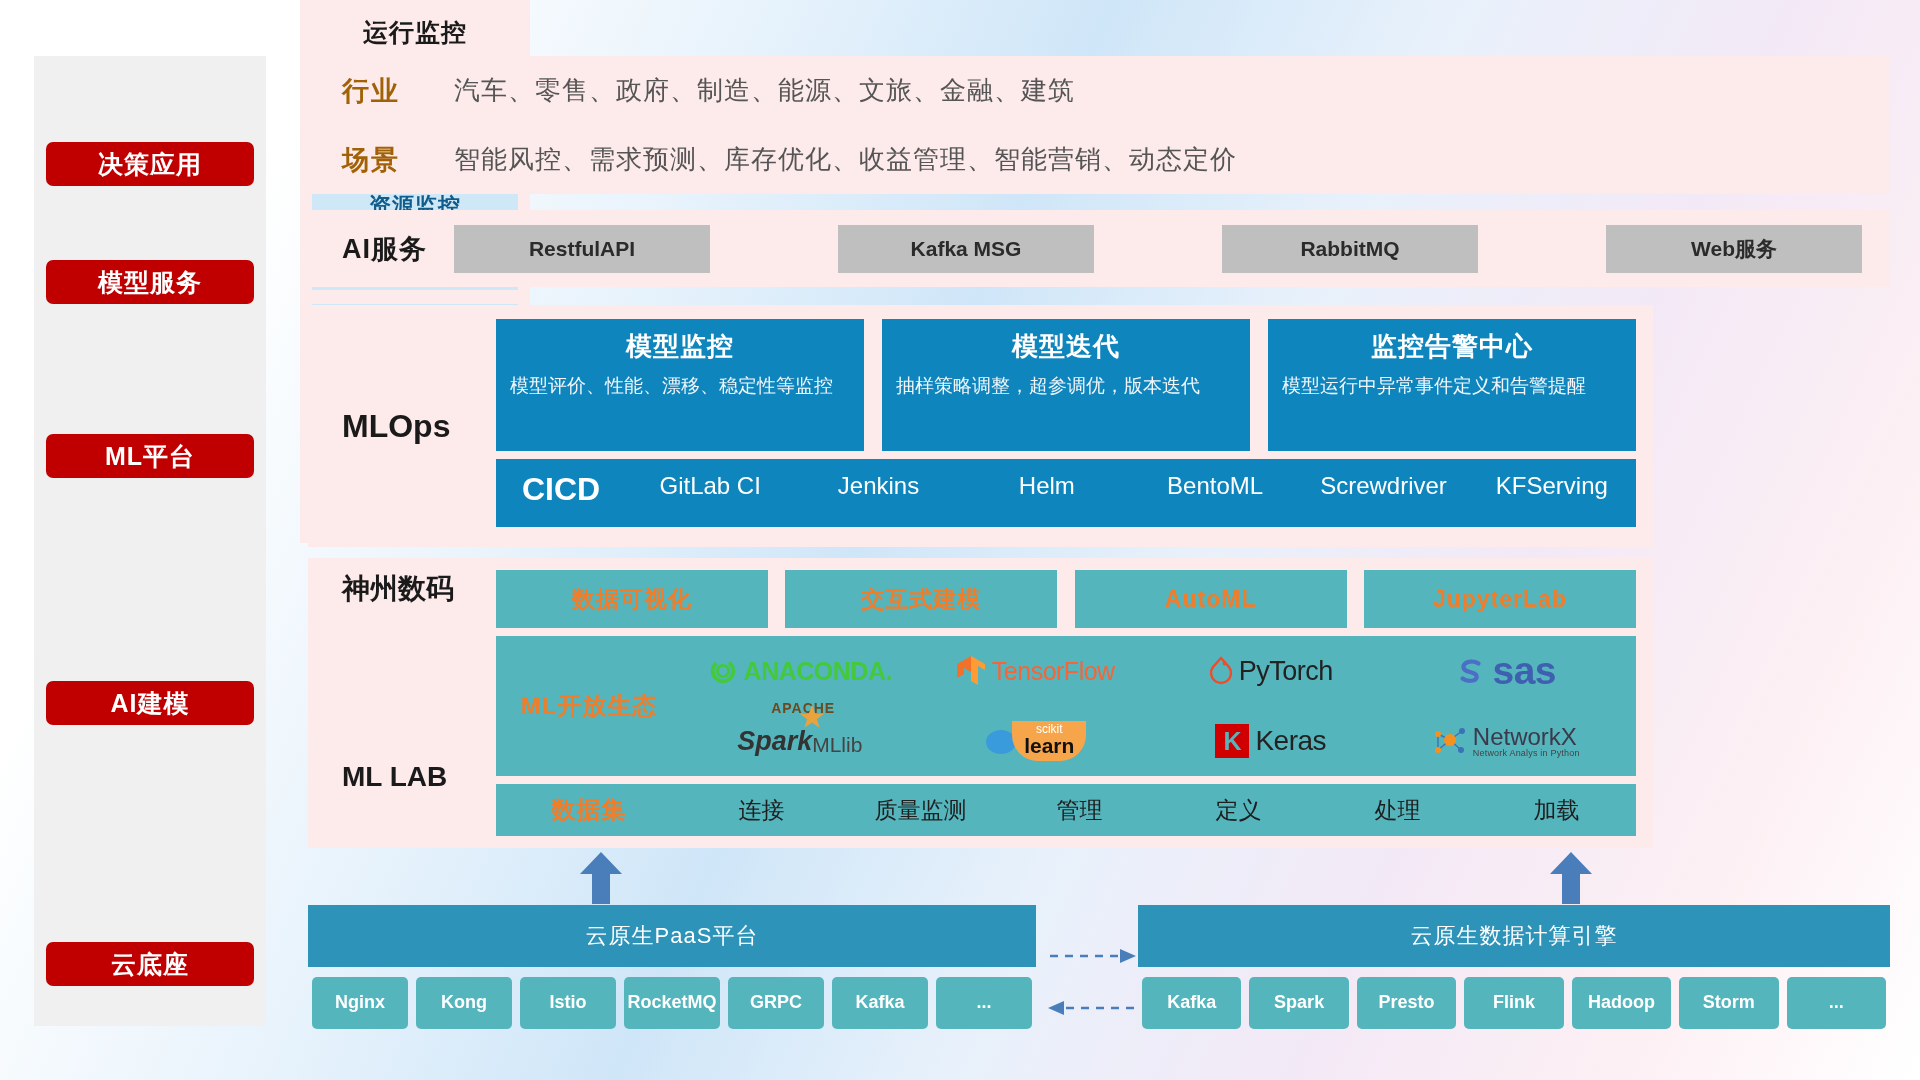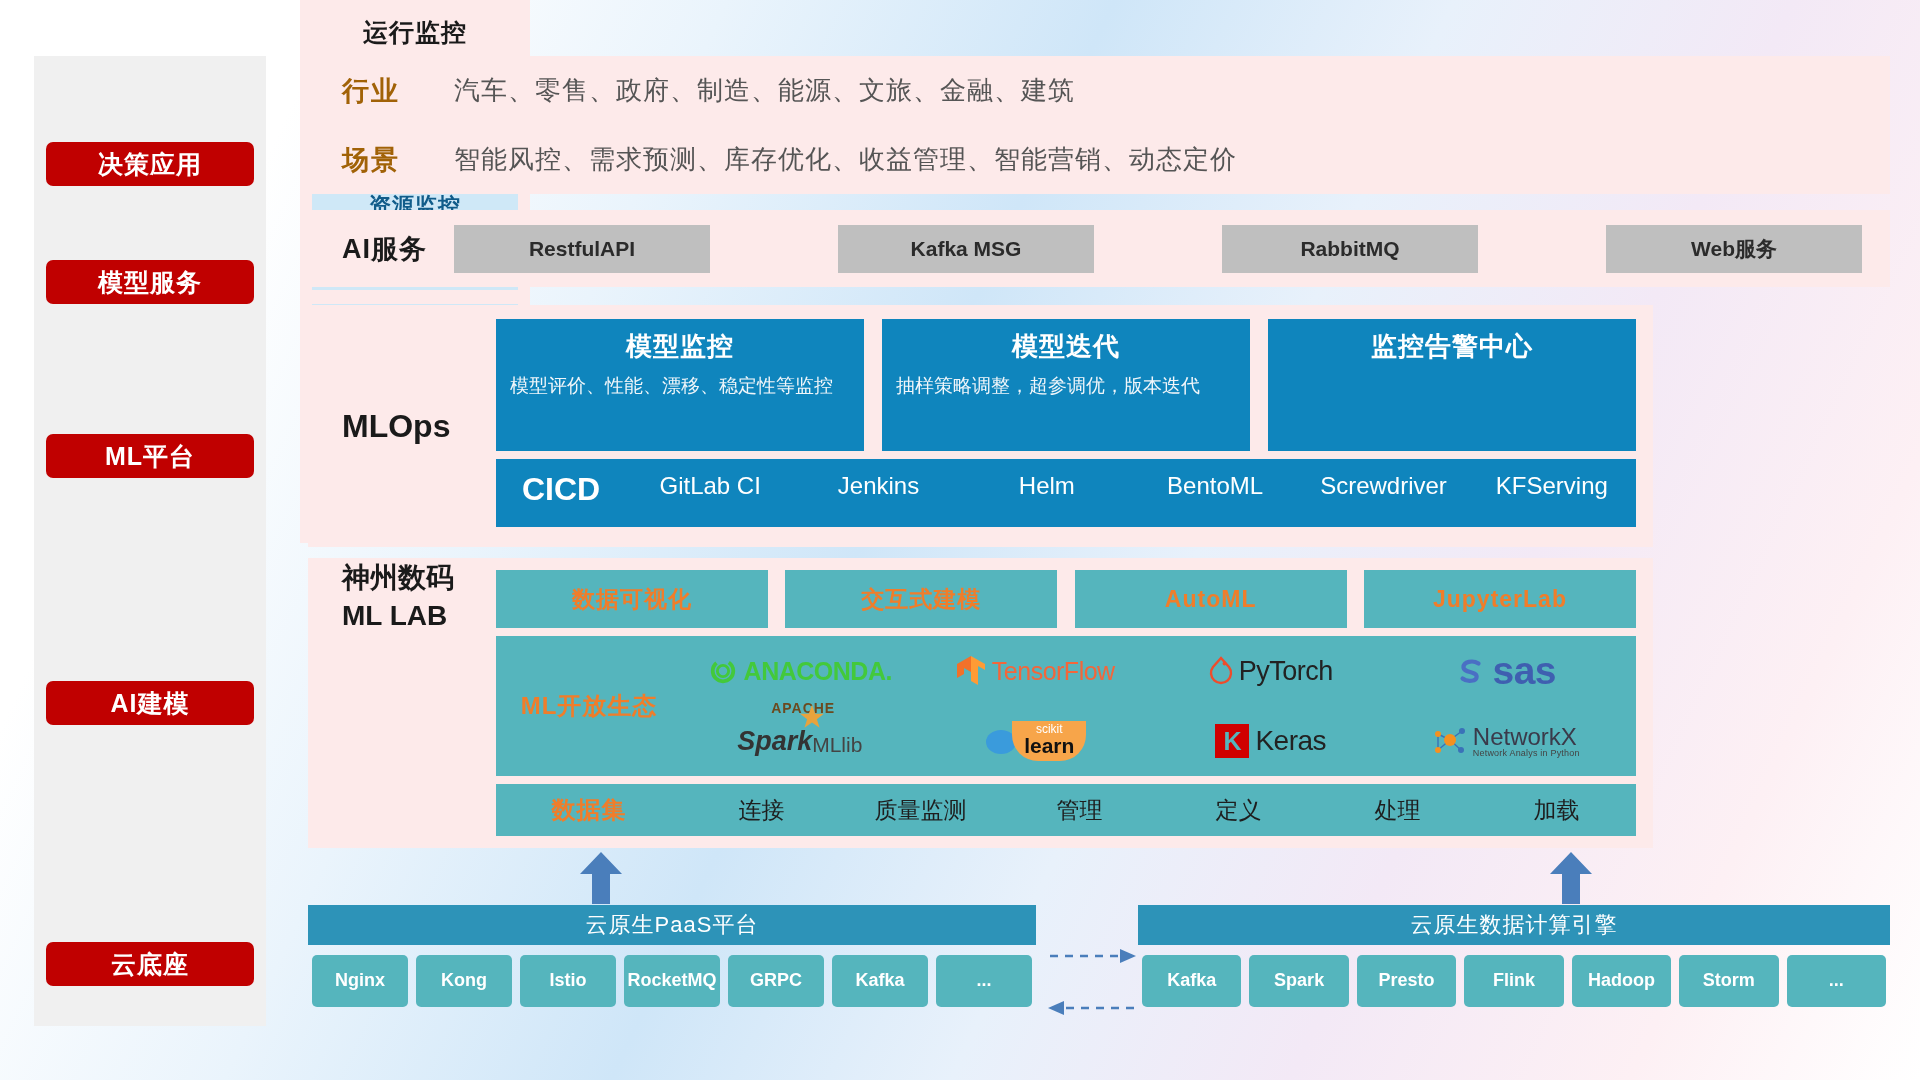--- a/index.html
+++ b/index.html
@@ -80,22 +80,22 @@
   #cicd-label { width: 130px; text-align:center; font-size: 32px; font-weight: bold; flex:none; }
   #cicd-items { flex: 1; display: flex; }
   .cicd-item {
     flex: 1; text-align: center; font-size: 24px; line-height: 1.25;
     word-break: break-all;
   }
 
   
   #band-lab { left: 8px; top: 558px; width: 1345px; height: 290px; }
   #lab-key {
-    position: absolute; left: 34px; top: 1px; height: 226px; width: 160px;
-    display: flex; flex-direction: column; justify-content: flex-start;
+    position: absolute; left: 34px; top: 12px; height: 226px; width: 160px;
+    display: flex; flex-direction: column; justify-content: space-between;
     font-size: 28px; font-weight: bold; color:#1a1a1a; line-height:1.35;
   }
   #lab-top {
     position: absolute; left: 188px; top: 12px; width: 1140px; height: 58px;
     display: flex; justify-content: space-between;
   }
   .lab-chip {
     width: 272px; background: #55b5bd; color:#f07d2a;
     display:flex; align-items:center; justify-content:center;
     font-size: 23px; font-weight: bold; letter-spacing:1px;
@@ -124,21 +124,21 @@
   .mon-card {
     margin: 14px 12px 0 12px; background:#cfe8f7; padding: 8px 12px 12px 12px;
   }
   .mon-card .t { text-align:center; font-size:22px; font-weight:bold; color:#105c8a; letter-spacing:1px;}
   .mon-card .d { margin-top:6px; font-size:18px; line-height:1.4; color:#25607f; }
 
   
   #cloud-left { position:absolute; left:8px; top:905px; width:728px; }
   #cloud-right { position:absolute; left:838px; top:905px; width:752px; }
   .cloud-head {
-    height: 40px; background:#2d93b8; color:#fff;
+    height: 62px; background:#2d93b8; color:#fff;
     display:flex; align-items:center; justify-content:center;
     font-size:22px; letter-spacing:1px;
   }
   .cloud-body { display:flex; gap:8px; padding: 10px 4px 0 4px; }
   .cloud-chip {
     flex:1; height: 52px; background:#55b5bd; border-radius:5px; color:#fff;
     display:flex; align-items:center; justify-content:center; text-align:center;
     font-size:18px; font-weight:bold; line-height:1.1; padding: 0 3px;
     overflow:hidden;
   }
@@ -203,20 +203,21 @@
       <div class="mlops-card">
         <div class="t">模型监控</div>
         <div class="d">模型评价、性能、漂移、稳定性等监控</div>
       </div>
       <div class="mlops-card">
         <div class="t">模型迭代</div>
         <div class="d">抽样策略调整，超参调优，版本迭代</div>
       </div>
       <div class="mlops-card">
         <div class="t">监控告警中心</div>
+        <div class="d">模型运行中异常事件定义和告警提醒</div>
       </div>
     </div>
     <div id="cicd-bar">
       <div id="cicd-label">CICD</div>
       <div id="cicd-items">
         <div class="cicd-item">GitLab CI</div>
         <div class="cicd-item">Jenkins</div>
         <div class="cicd-item">Helm</div>
         <div class="cicd-item">BentoML</div>
         <div class="cicd-item">Screwdriver</div>

